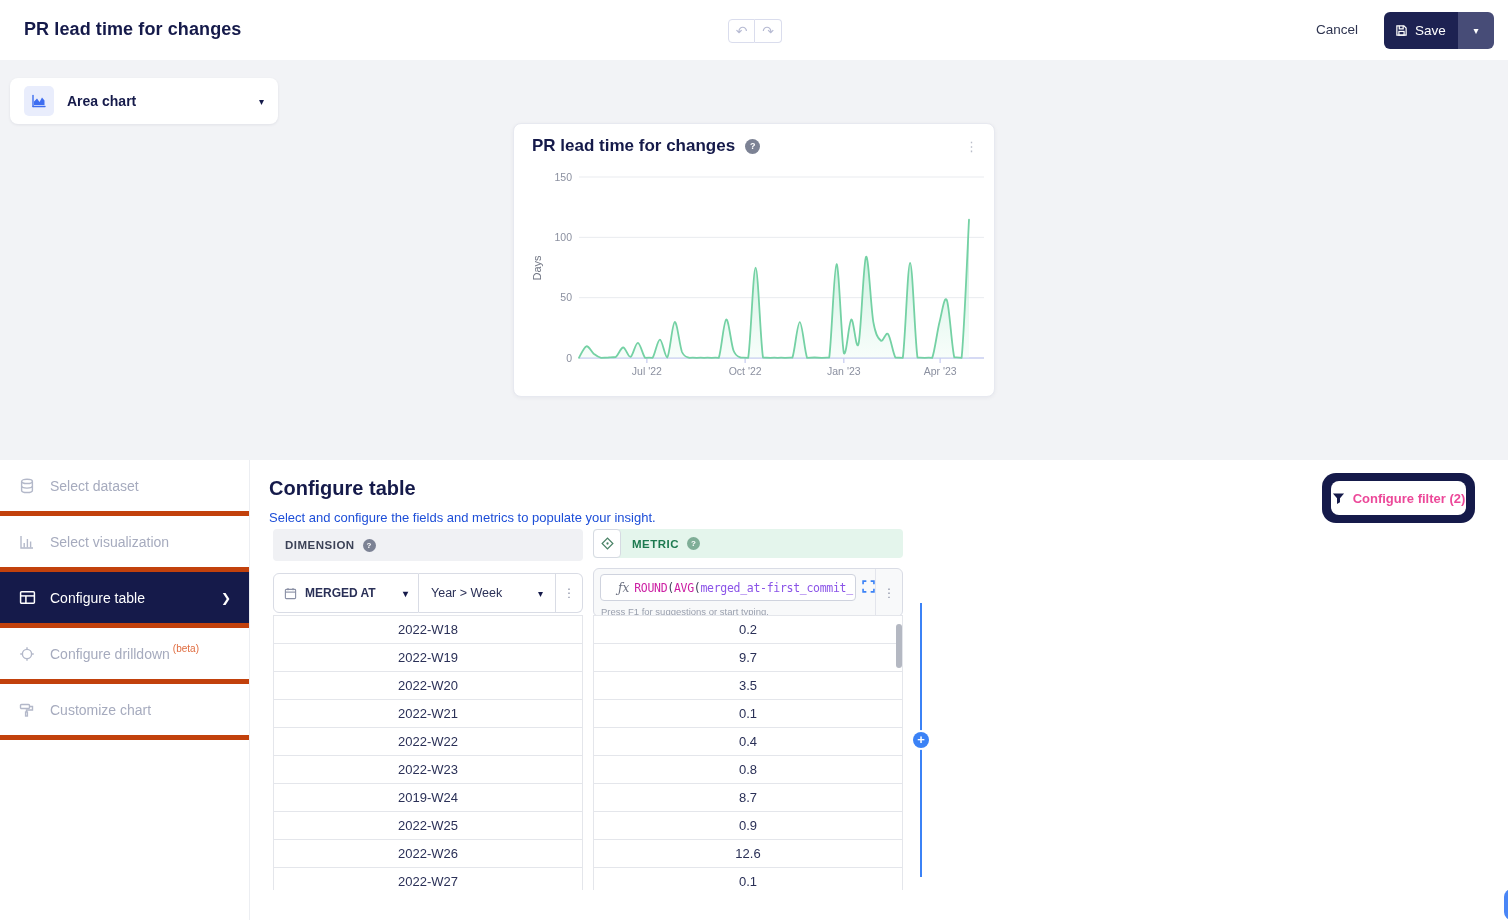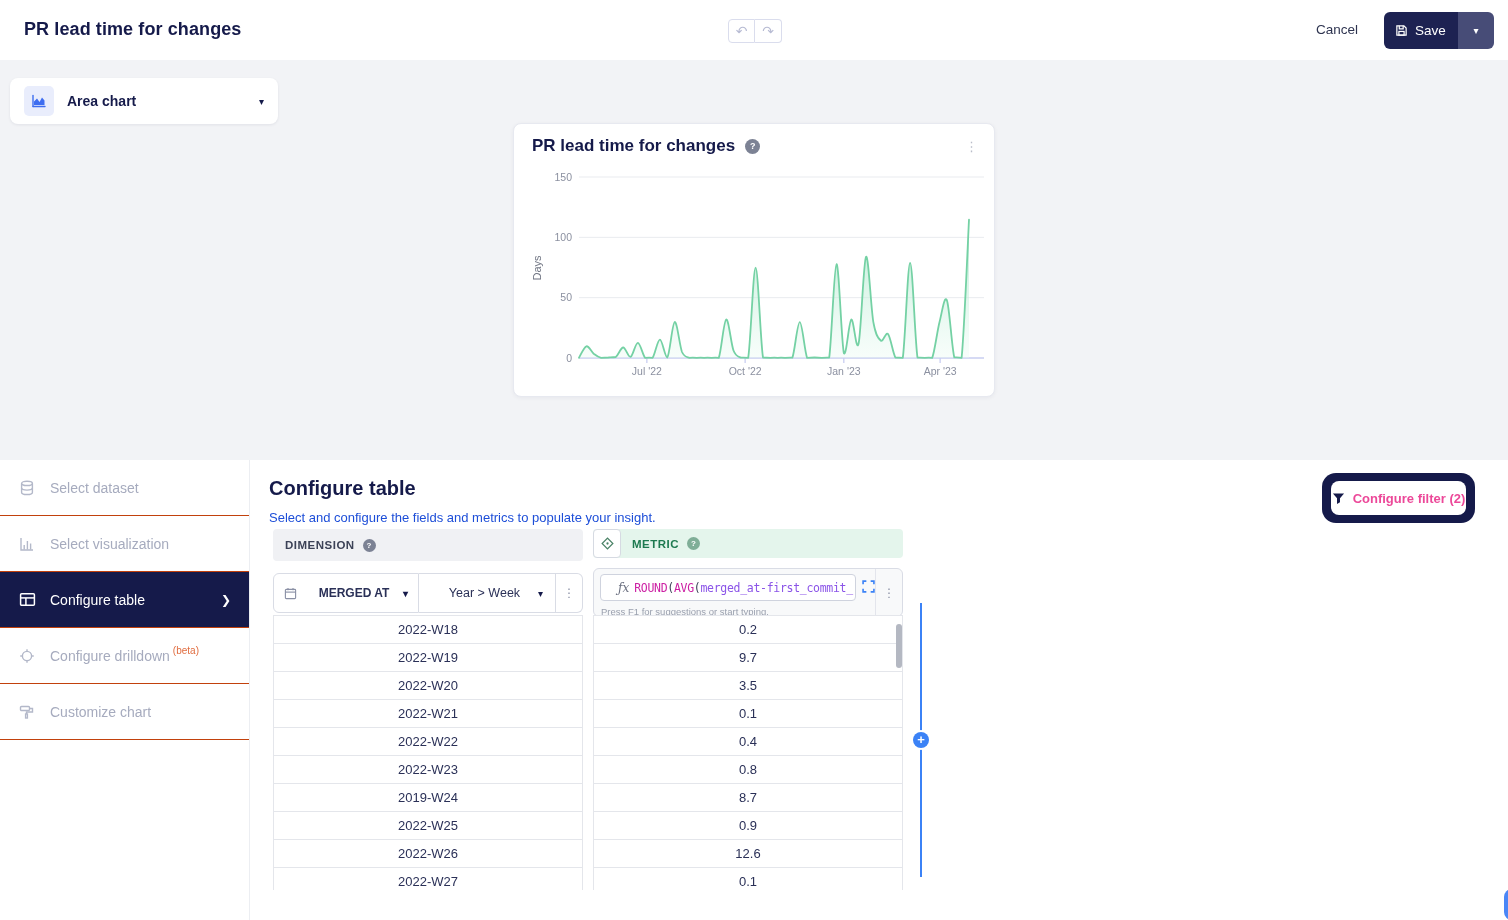--- a/index.html
+++ b/index.html
@@ -32,41 +32,41 @@
   #chart-title { font-size:17px; font-weight:700; color:#151a4a; }
   .q-badge { width:15px; height:15px; border-radius:50%; background:#7c8294; color:#fff; font-size:9px; font-weight:700; text-align:center; line-height:15px; margin-left:10px; cursor:pointer; }
   #chart-menu-button { margin-left:auto; color:#b9bdc9; font-size:13px; letter-spacing:0; cursor:pointer; padding:0 6px; }
   #chart-svg { position:absolute; left:0; top:40px; }
 
   
   #bottom-panel { position:absolute; left:0; top:460px; width:1508px; height:460px; background:#fff; }
 
   
   #sidebar { position:absolute; left:0; top:0; width:250px; height:460px; border-right:1px solid #eceef2; background:#fff; }
-  .side-item { height:56px; display:flex; align-items:center; padding:0 18px; border-bottom:1px solid #c2410c; color:#a6abbe; font-size:14px; cursor:default; }
+  .side-item { height:56px; display:flex; align-items:center; padding:0 18px; border-bottom:5px solid #c2410c; color:#a6abbe; font-size:14px; cursor:default; }
   .side-item .s-icon { width:18px; height:18px; margin-right:14px; display:flex; align-items:center; justify-content:center; color:#b3b8c9; }
   .side-item.active { background:#151a4a; color:#fff; cursor:pointer; }
   .side-item.active .s-icon { color:#fff; }
   .side-item .chev { margin-left:auto; font-size:12px; color:#fff; }
   .beta { font-size:10px; color:#e06c3f; margin-left:3px; position:relative; top:-5px; }
 
   
   #config-heading { position:absolute; left:269px; top:17px; font-size:20px; font-weight:800; color:#151a4a; }
   #config-subtitle { position:absolute; left:269px; top:50px; font-size:13px; color:#1d4ed8; }
 
   .col-bar { position:absolute; top:69px; height:29px; width:310px; border-radius:4px; display:flex; align-items:center; font-size:11.5px; font-weight:700; letter-spacing:.5px; }
   #dimension-bar { left:273px; background:#f0f1f4; color:#3c4257; padding:16px 12px; }
   #metric-bar { left:593px; background:#e4f5ec; color:#1d7a50; }
   #metric-icon-box { width:28px; height:29px; background:#fff; border:1px solid #d6dae2; border-radius:4px; display:flex; align-items:center; justify-content:center; margin-right:11px; }
   .q-badge.small { width:13px; height:13px; line-height:13px; font-size:8px; margin-left:8px; }
   .q-badge.green { background:#7fae97; }
 
   
   #dim-controls { position:absolute; left:273px; top:113px; width:310px; height:40px; display:flex; }
-  .dim-cell { border:1px solid #d9dce5; background:#fff; display:flex; align-items:center; font-size:12.5px; color:#2a3057; cursor:pointer;text-align:center; }
+  .dim-cell { border:1px solid #d9dce5; background:#fff; display:flex; align-items:center; font-size:12.5px; color:#2a3057; cursor:pointer; }
   #merged-at-select { width:146px; border-radius:6px 0 0 6px; padding:0 10px; font-weight:700; font-size:12px; }
   #granularity-select { width:137px; border-left:none; padding:0 12px; }
   #dim-menu-cell { width:27px; border-left:none; border-radius:0 6px 6px 0; justify-content:center; color:#8a90a5; font-size:12px; }
   .flex1 { flex:1; }
   #merged-at-select .cal { margin-right:8px; display:flex; }
 
   
   #metric-controls { position:absolute; left:593px; top:108px; width:310px; height:49px; background:#f8f9fa; border:1px solid #d9dce5; border-radius:6px; }
   #formula-input { position:absolute; left:6px; top:5px; width:256px; height:27px; background:#fff; border:1px solid #cfd3de; border-radius:4px; display:flex; align-items:center; padding:0 17px; overflow:hidden; white-space:nowrap; cursor:text; }
   #formula-fx-icon { font-style:italic; color:#6b7080; font-size:12px; margin-right:5px; font-family:"DejaVu Serif", serif; }

